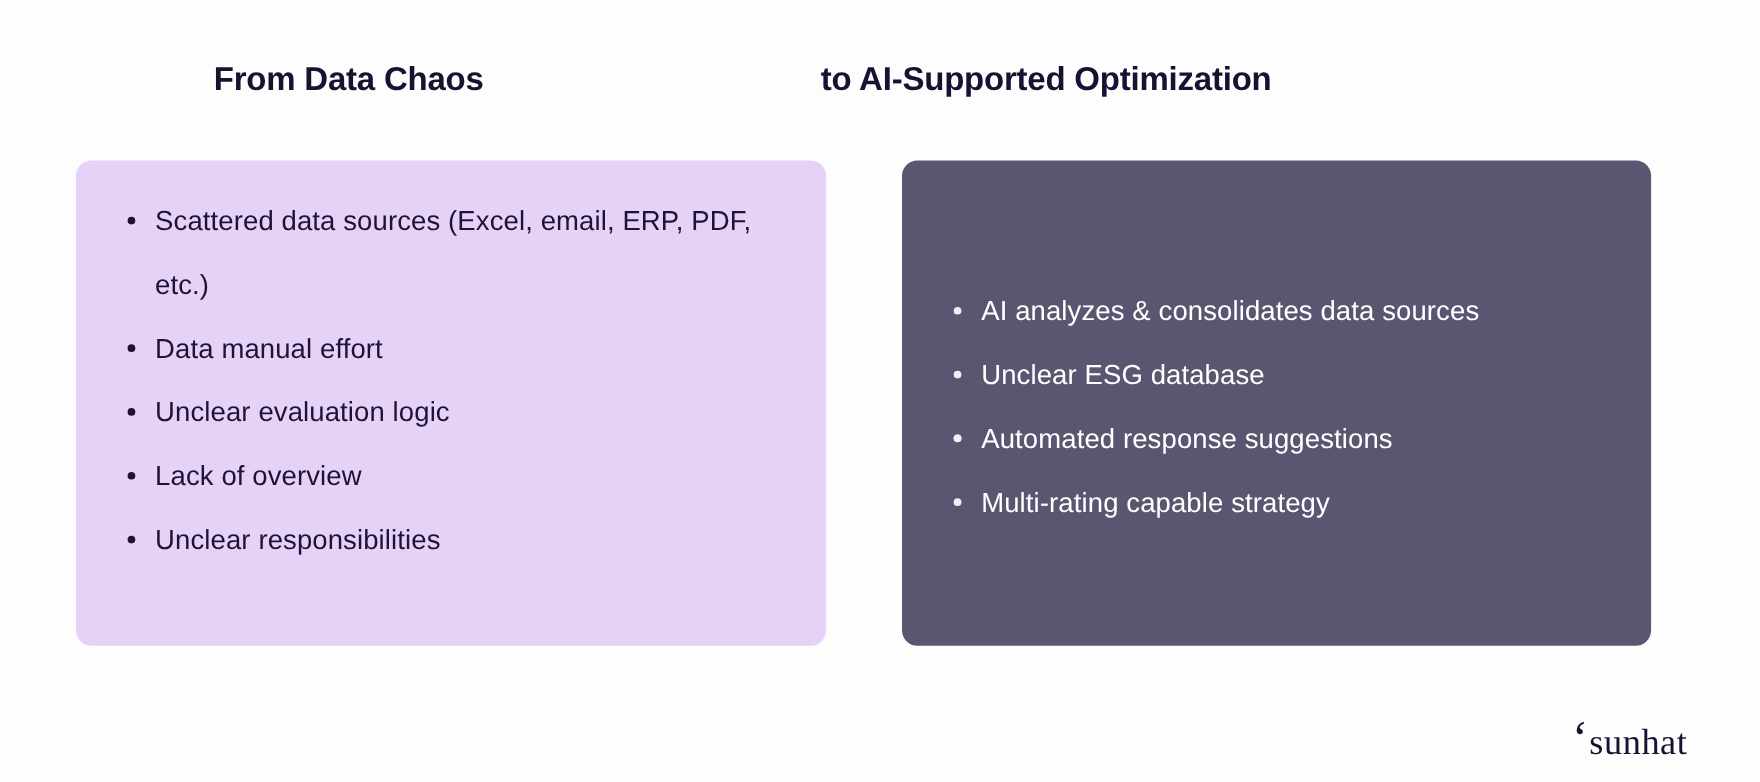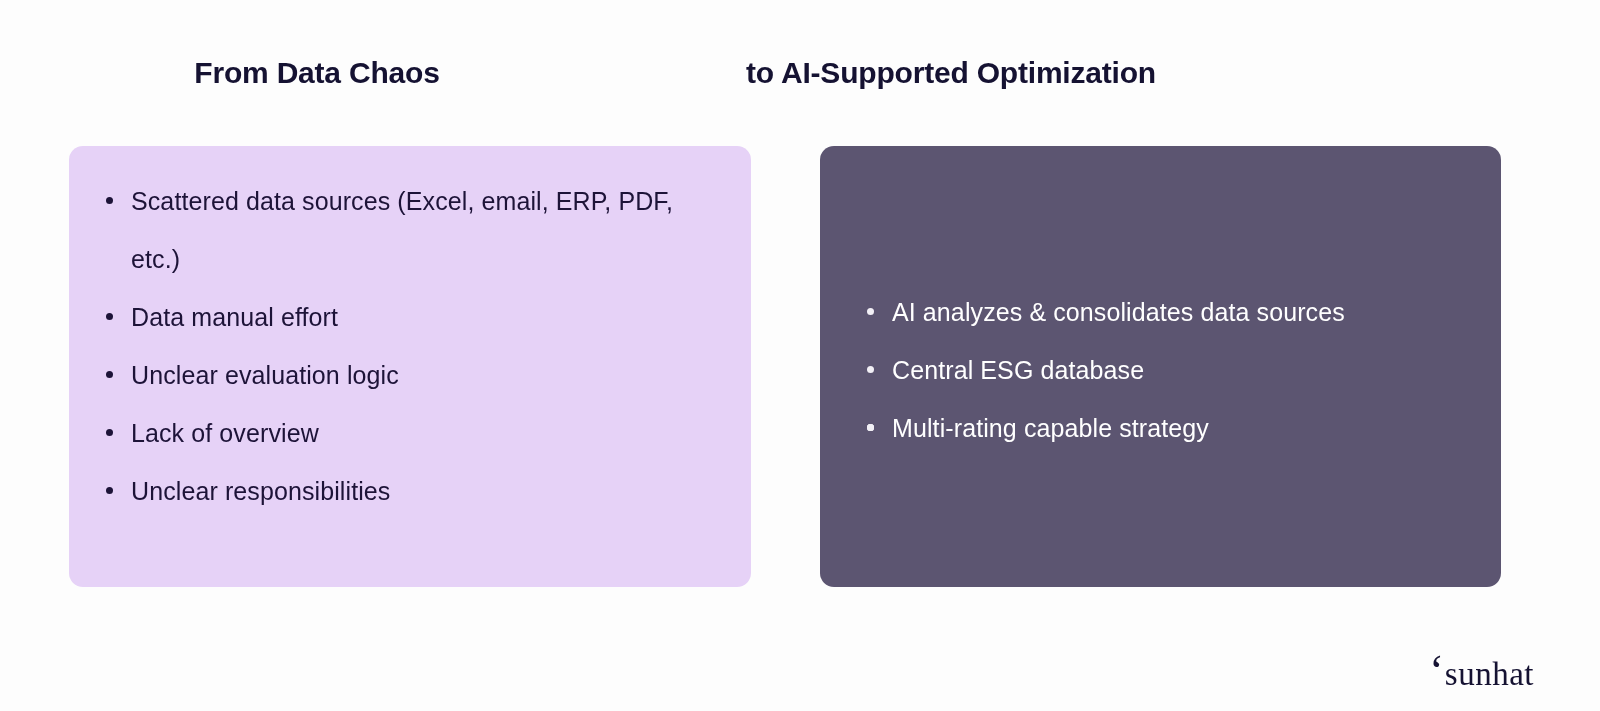--- a/index.html
+++ b/index.html
@@ -51,21 +51,21 @@
     position: absolute;
     border-radius: 14px;
     box-sizing: border-box;
   }
   .panel-left {
     left: 69px;
     top: 146px;
     width: 682px;
     height: 441px;
     background: #e6d2f7;
-    padding: 26px 30px 20px 20px;
+    padding: 26px 30px 20px 30px;
   }
   .panel-right {
     left: 820px;
     top: 146px;
     width: 681px;
     height: 441px;
     background: #5c5571;
     padding: 26px 30px 20px 30px;
     display: flex;
     flex-direction: column;
@@ -175,27 +175,28 @@
   </div>
 
   <div class="panel panel-right">
     <ul class="bullets">
       <li>
         <span class="bullet-dot"></span>
         <span>AI analyzes &amp; consolidates data sources</span>
       </li>
       <li>
         <span class="bullet-dot"></span>
-        <span>Central ESG database</span>
-      </li>
-      <li>
-        <span class="bullet-dot"></span>
-      </li>
-      <li>
-        <span class="bullet-dot"></span>
+        <span>Unclear ESG database</span>
+      </li>
+      <li>
+        <span class="bullet-dot"></span>
+      </li>
+      <li>
+        <span class="bullet-dot"></span>
+        <span>Automated response suggestions</span>
       </li>
       <li>
         <span class="bullet-dot"></span>
         <span>Multi-rating capable strategy</span>
       </li>
     </ul>
   </div>
 
   <div class="logo">
     <span class="logo-mark">‘</span>

